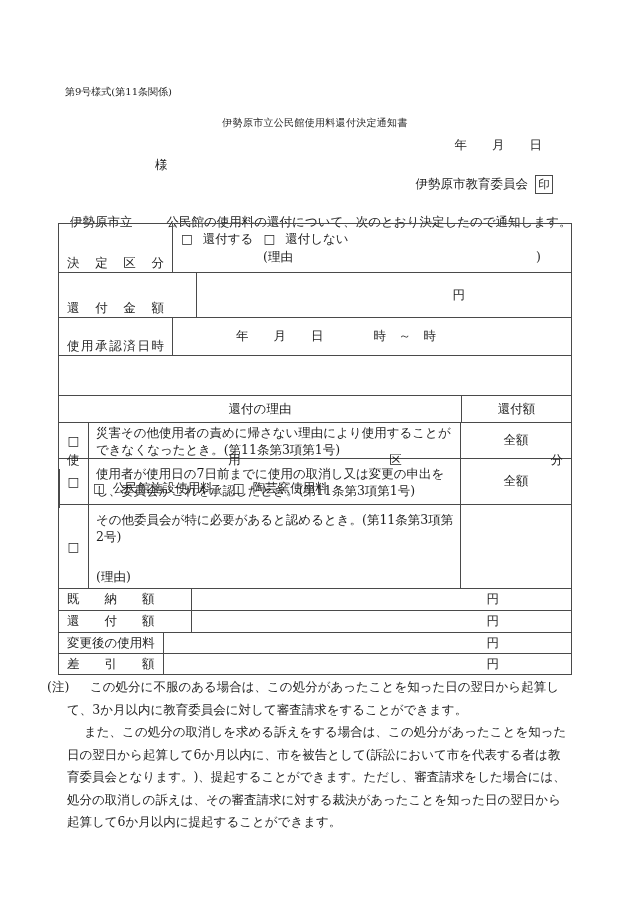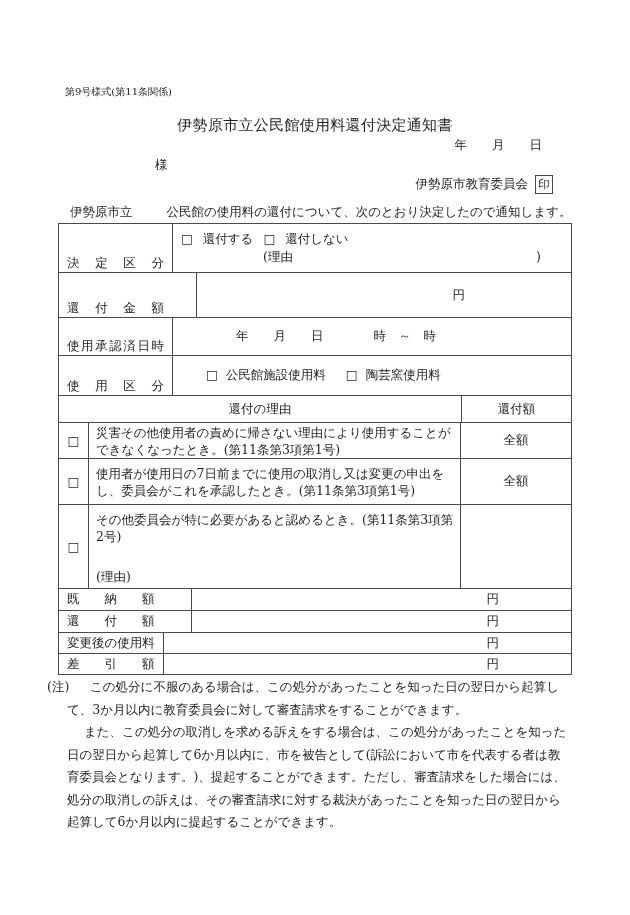--- a/index.html
+++ b/index.html
@@ -4,47 +4,47 @@
 <style>
   * { margin:0; padding:0; box-sizing:border-box; }
   html,body { background:#ffffff; }
   .page {
     position:relative; width:630px; height:915px; background:#ffffff;
     font-family:"DejaVu Serif","Liberation Serif",serif;
     color:#1f1f1f; font-size:12.5px;
   }
   .abs { position:absolute; }
   .form-number { left:65px; top:85px; font-size:10px; }
-  .doc-title { left:0; top:116px; width:100%; text-align:center; font-size:15px; letter-spacing:0.3px; }
+  .doc-title { left:0; top:116px; width:100%; text-align:center; font-size:10px; letter-spacing:0.3px; }
   .date-line { right:88px; top:137px;margin-left:32px; }
   .addressee { left:155px; top:157px; }
   .issuer-line { right:77px; top:175px; display:flex; align-items:center; gap:7px; }
   .seal-box {
     width:18px; height:19px; border:1px solid #4a4a4a; display:flex;
     align-items:center; justify-content:center; font-size:11.5px;
   }
-  .intro-line { left:70px; top:204px; white-space:nowrap; }
+  .intro-line { left:70px; top:214px; white-space:nowrap; }
   .intro-main { margin-left:34px; }
 
   .tbl { left:58px; top:223px; width:514px; border:1px solid #4a4a4a; }
   .trow { display:flex; width:100%; }
   .trow + .trow { border-top:1px solid #4a4a4a; }
   .cell { min-height:100%; }
   .cell + .cell { border-left:1px solid #4a4a4a; }
 
   .lbl {
     flex:0 0 113px; padding:0 8px; display:flex; flex-direction:column; justify-content:flex-end;
   }
   .lbl > span { display:block; text-align:justify; text-align-last:justify; }
   .val { flex:1 1 auto; display:flex; flex-direction:column; justify-content:center; padding:0 8px; }
 
   .r1 { height:48px; }
   .r2 { height:45px;gap:24px; }
   .r3 { height:38px; }
-  .r4 { height:40px; }
+  .r4 { height:40px;flex-direction:column; }
   .rh { height:27px; }
   .r6 { height:36px; }
   .r7 { height:46px; }
   .r8 { height:84px; }
   .rb { height:22px;gap:28px; }
   .rb2 { height:21px; }
 
   .decision-line1 { display:flex; gap:10px; line-height:18px; white-space:nowrap; }
   .decision-line2 { display:flex; line-height:18px; }
   .decision-line2 .open { margin-left:82px; }

